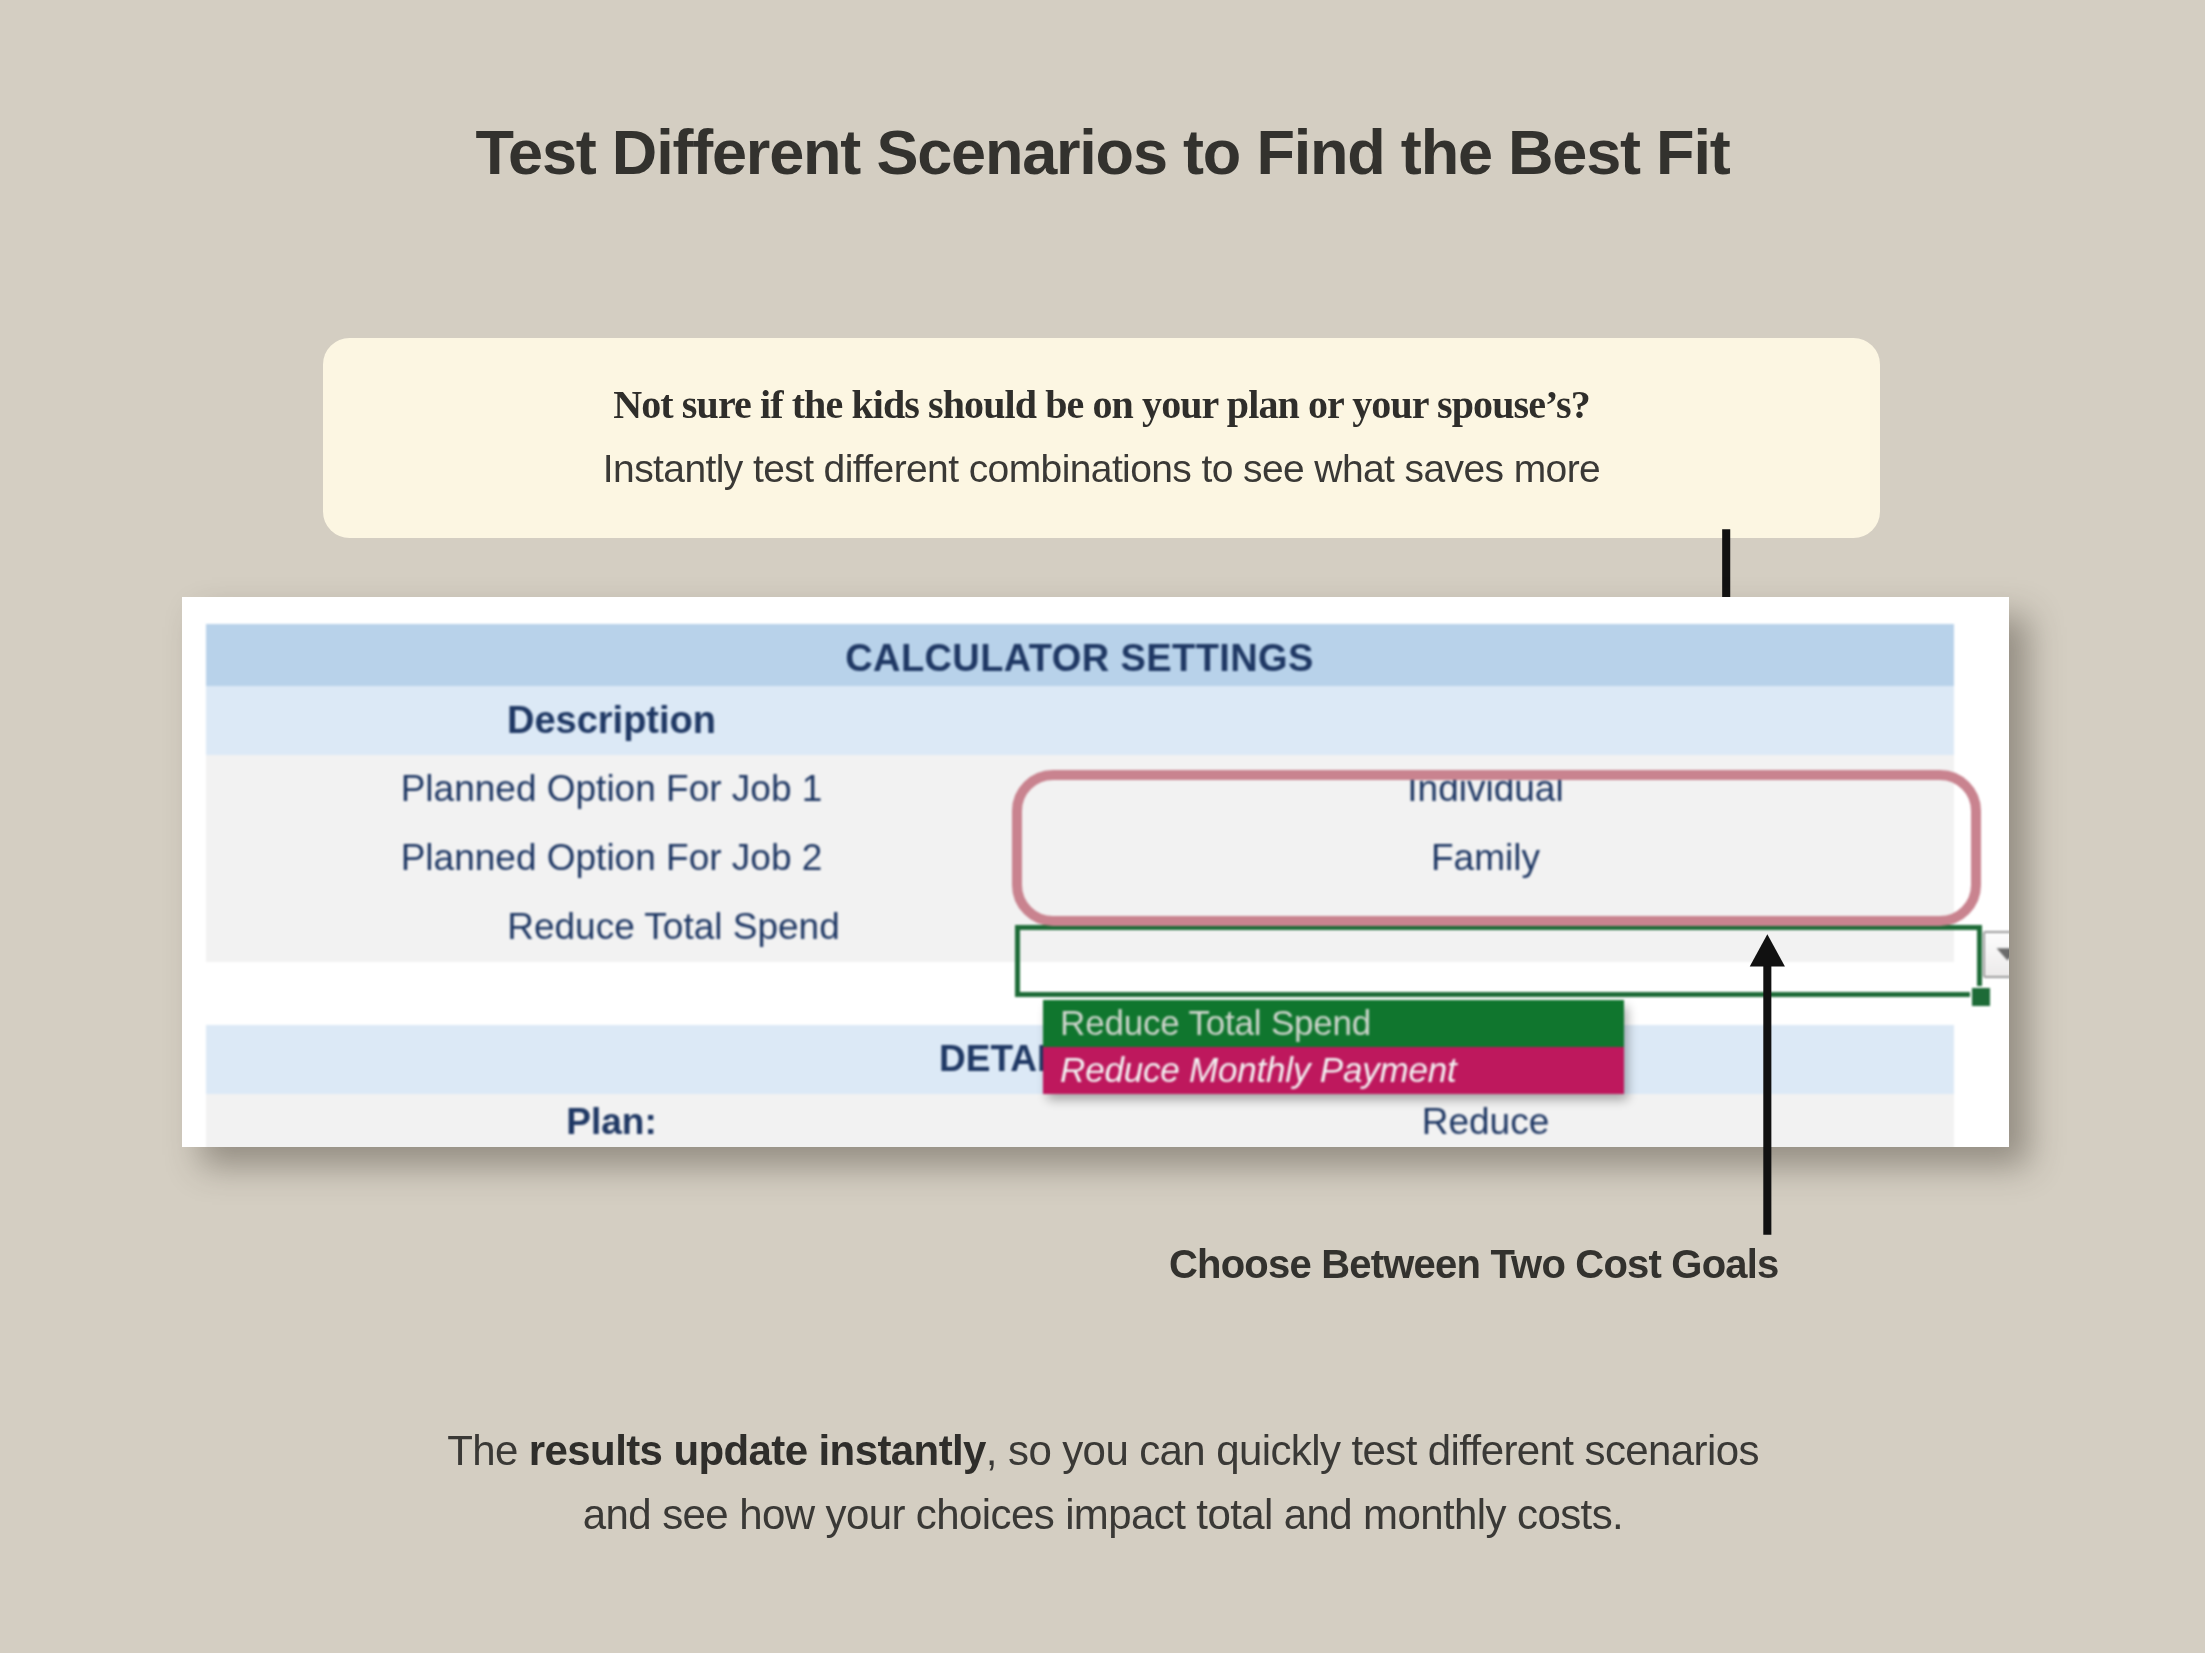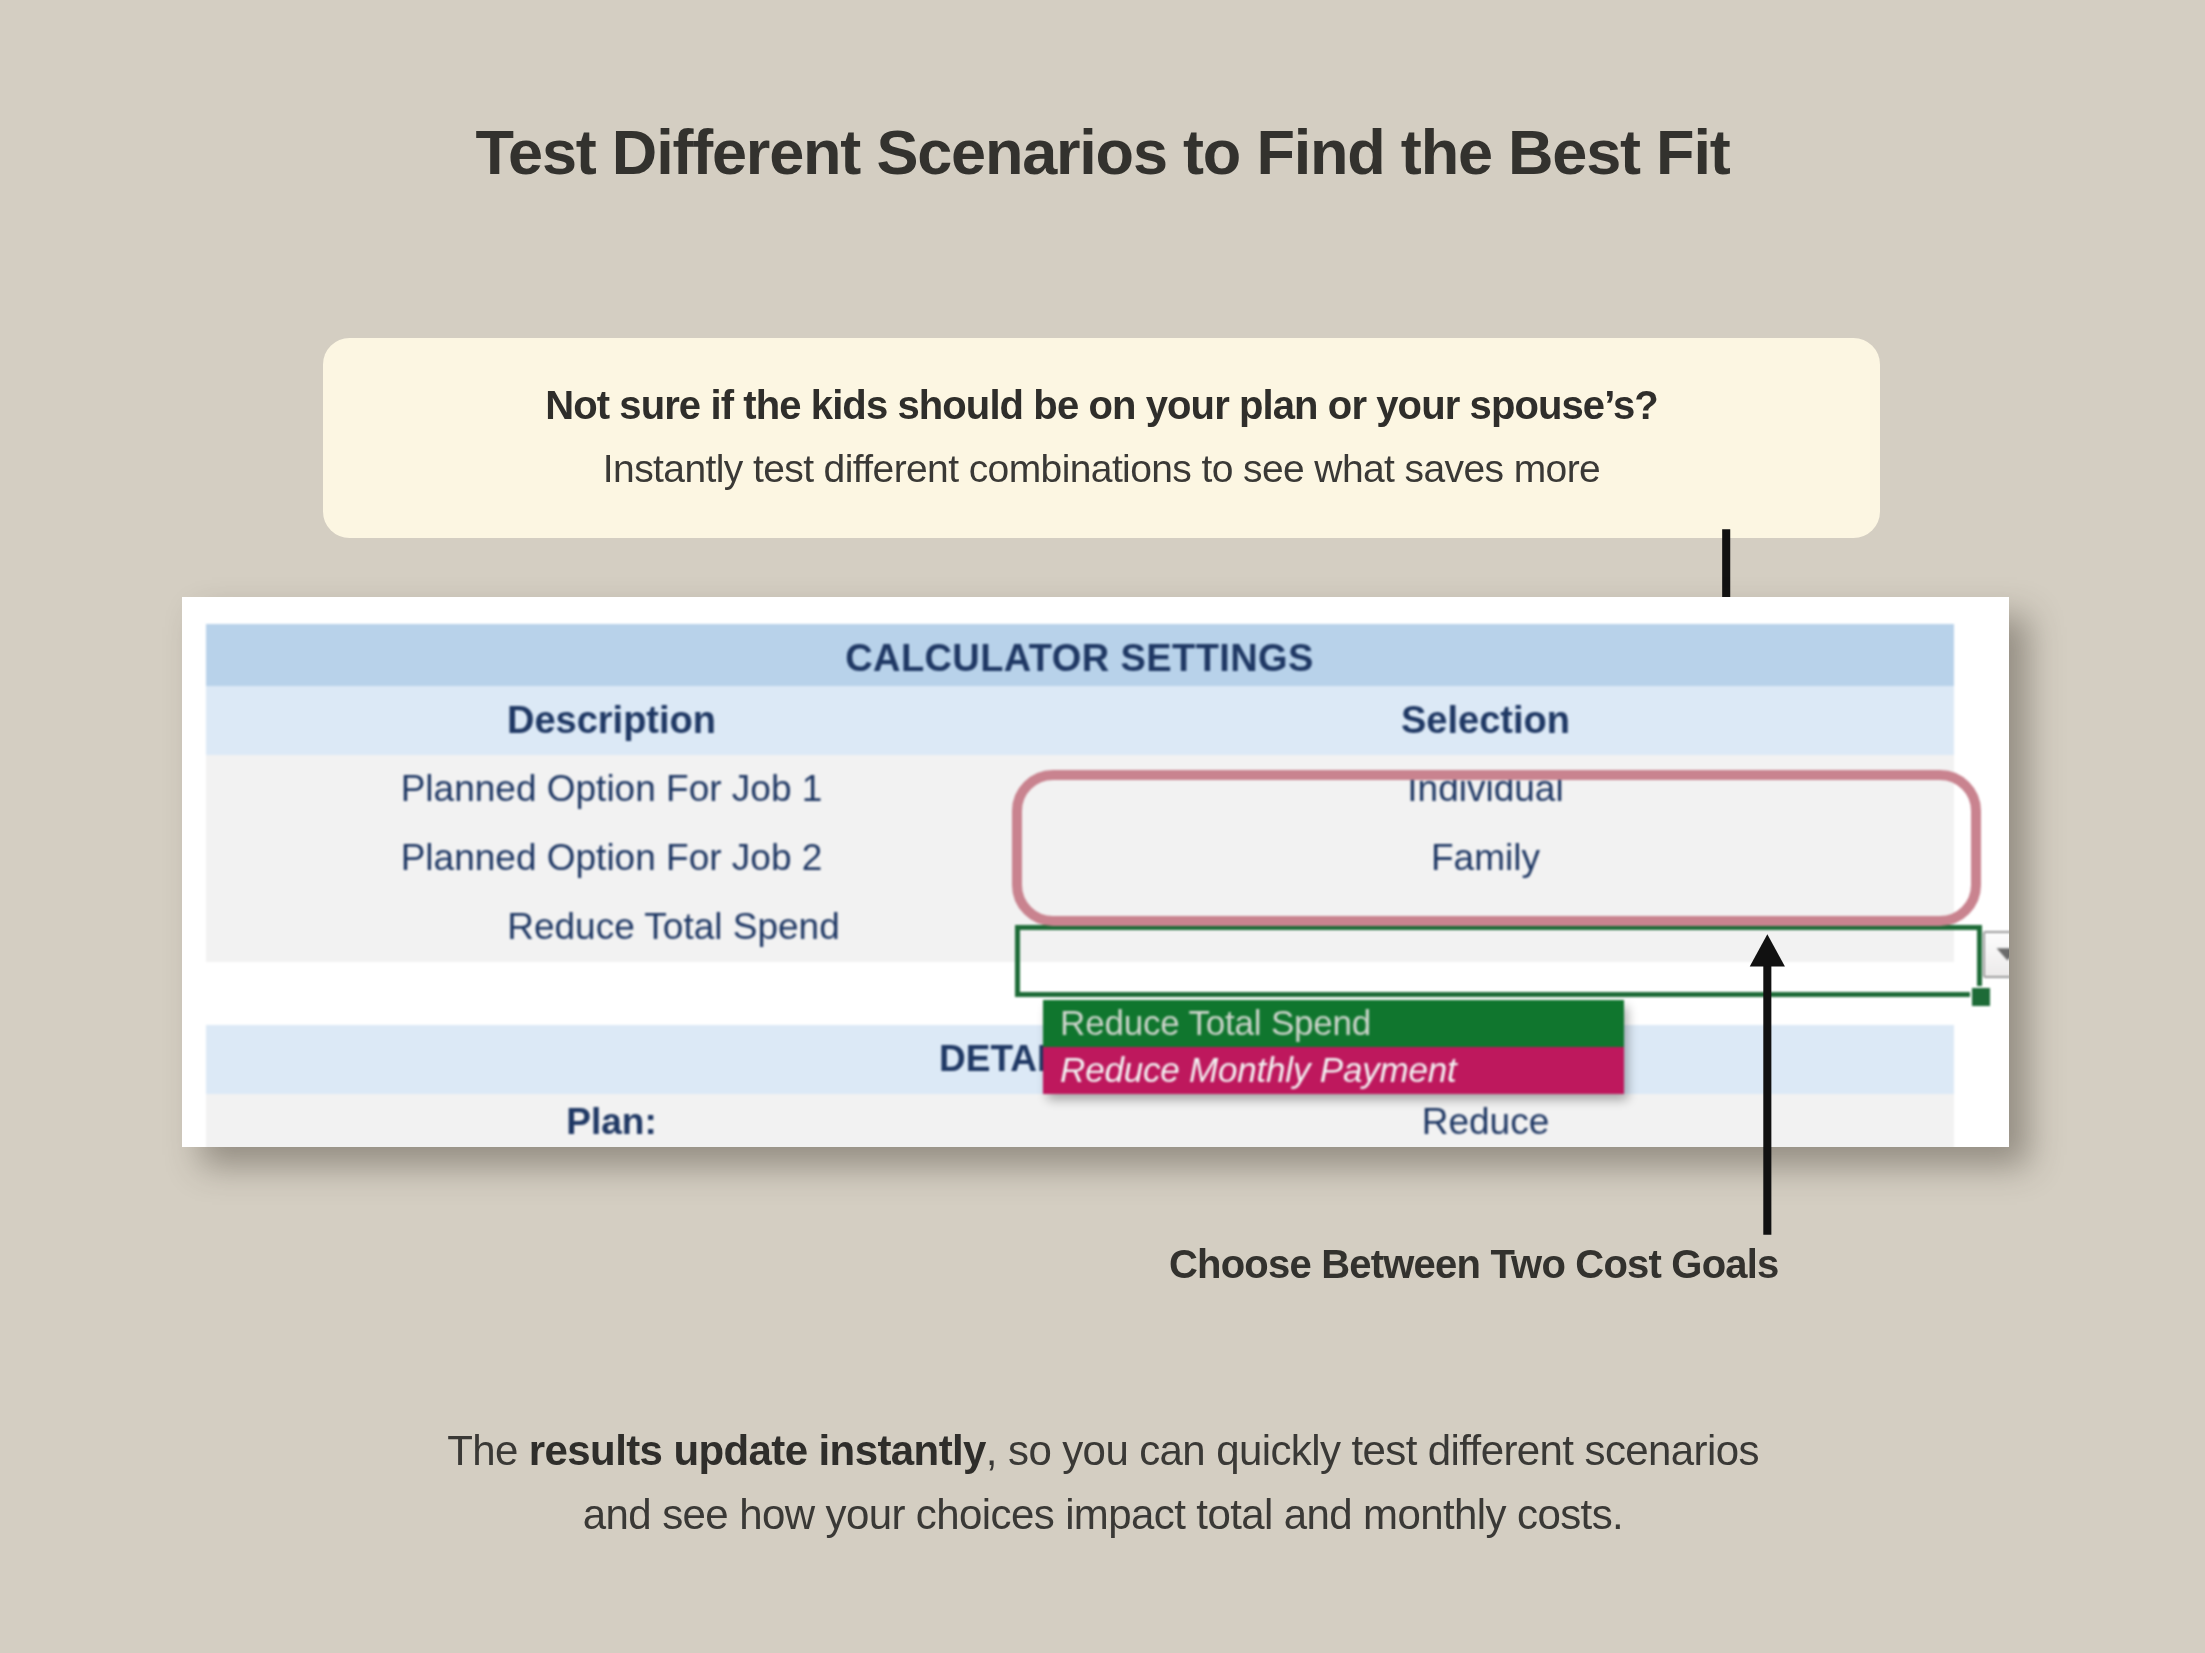--- a/index.html
+++ b/index.html
@@ -54,20 +54,21 @@
     justify-content: center;
     padding: 0 29px;
   }
   .callout-strong {
     font-size: 40px;
     font-weight: 700;
     letter-spacing: -0.9px;
     color: #2f2e2b;
     line-height: 1.3;
     white-space: nowrap;
+    font-family: Liberation Serif, serif;
   }
   .callout-sub {
     font-size: 39px;
     font-weight: 400;
     letter-spacing: -0.6px;
     color: #3a3936;
     line-height: 1.45;
     margin-top: 10.3px;
     white-space: nowrap;
   }
@@ -285,21 +286,20 @@
 
   <div class="sheet-panel">
     <div class="sheet-inner blurry">
 
       <div class="row r-title">
         <div class="cell">CALCULATOR SETTINGS</div>
       </div>
 
       <div class="row r-head">
         <div class="cell col-desc">Description</div>
-        <div class="cell col-sel">Selection</div>
       </div>
 
       <div class="sel-fill s1"></div>
       <div class="sel-fill s2"></div>
       <div class="sel-fill s3"></div>
 
       <div class="row r-data1">
         <div class="cell col-desc">Planned Option For Job 1</div>
         <div class="cell col-sel">Individual</div>
       </div>

